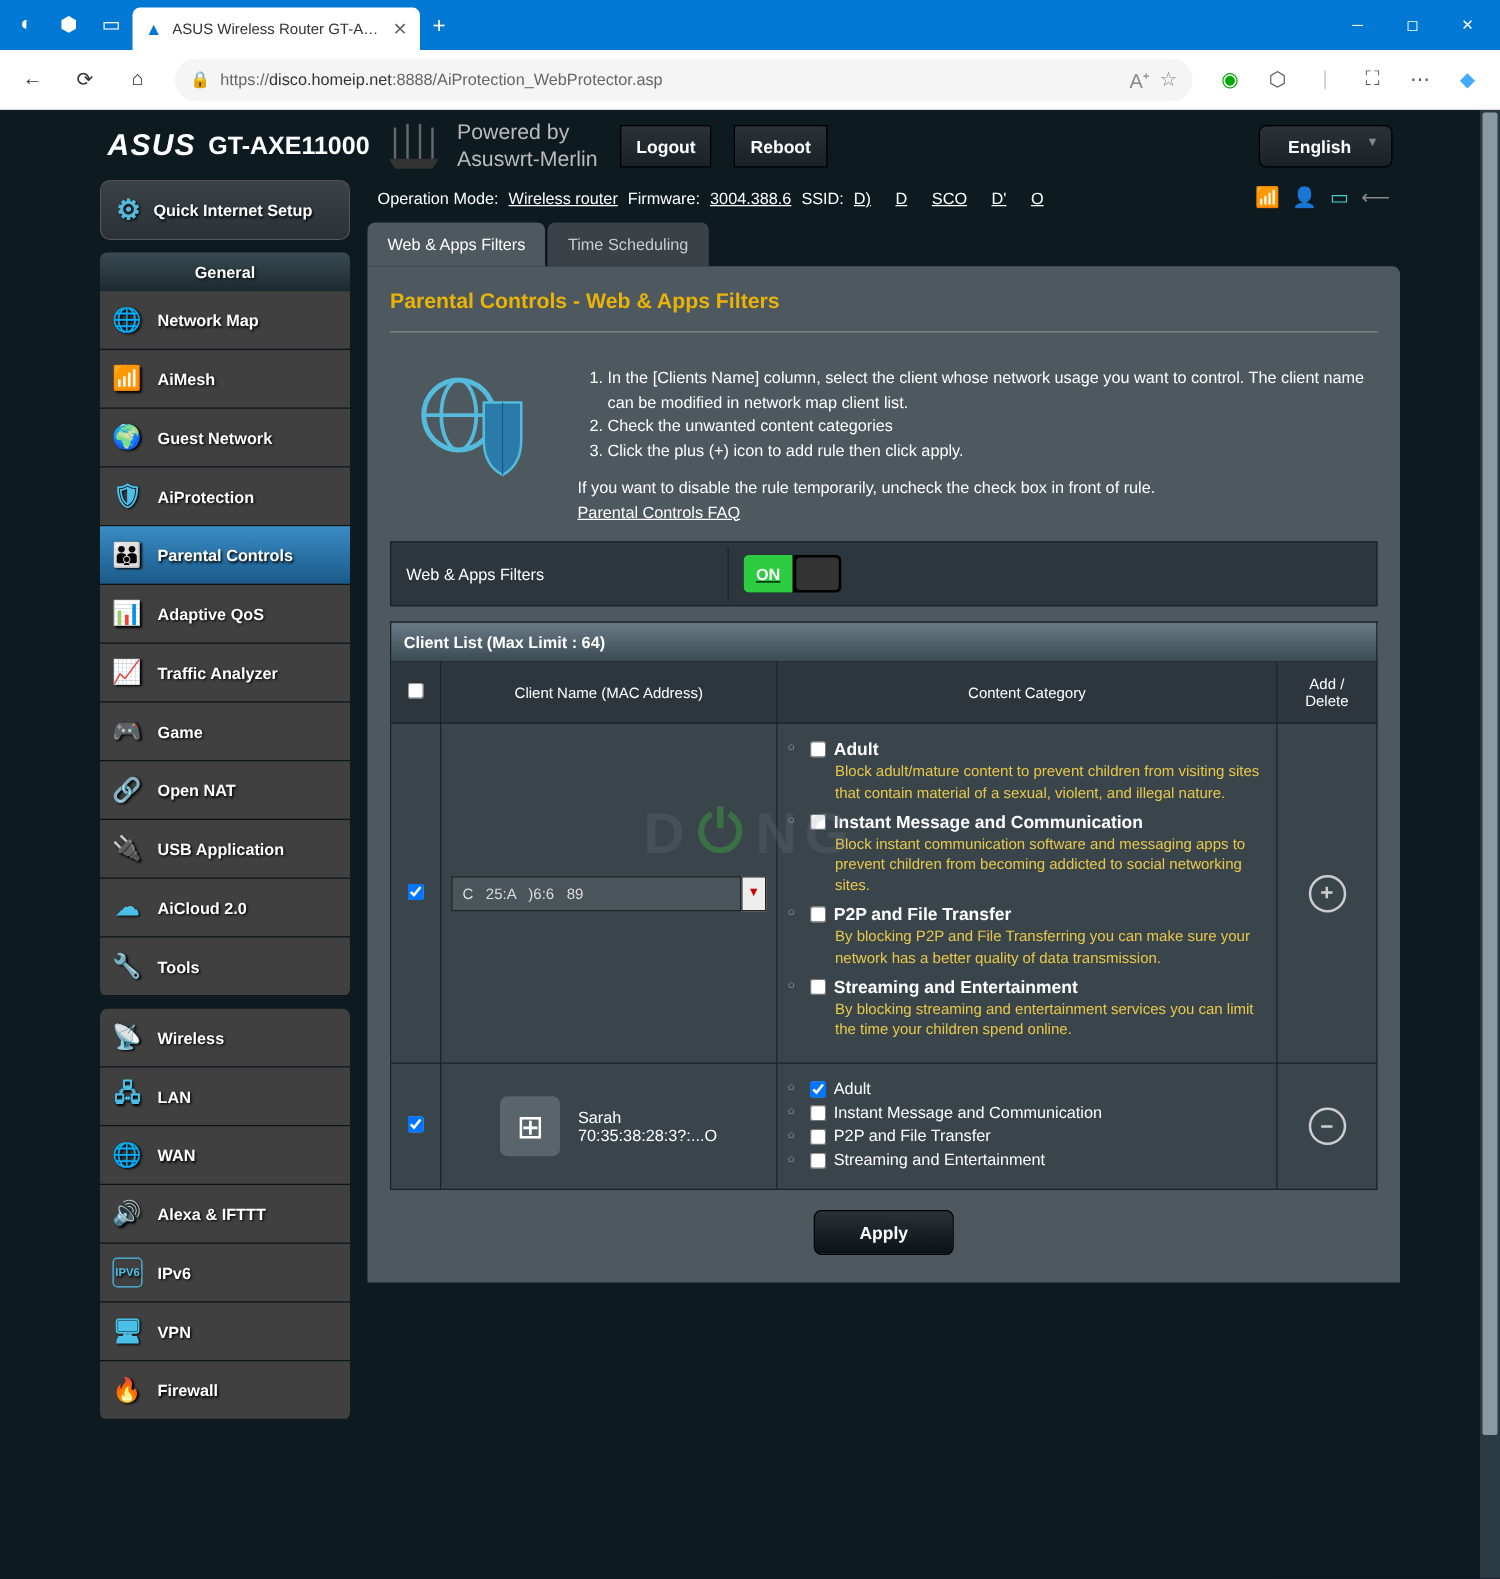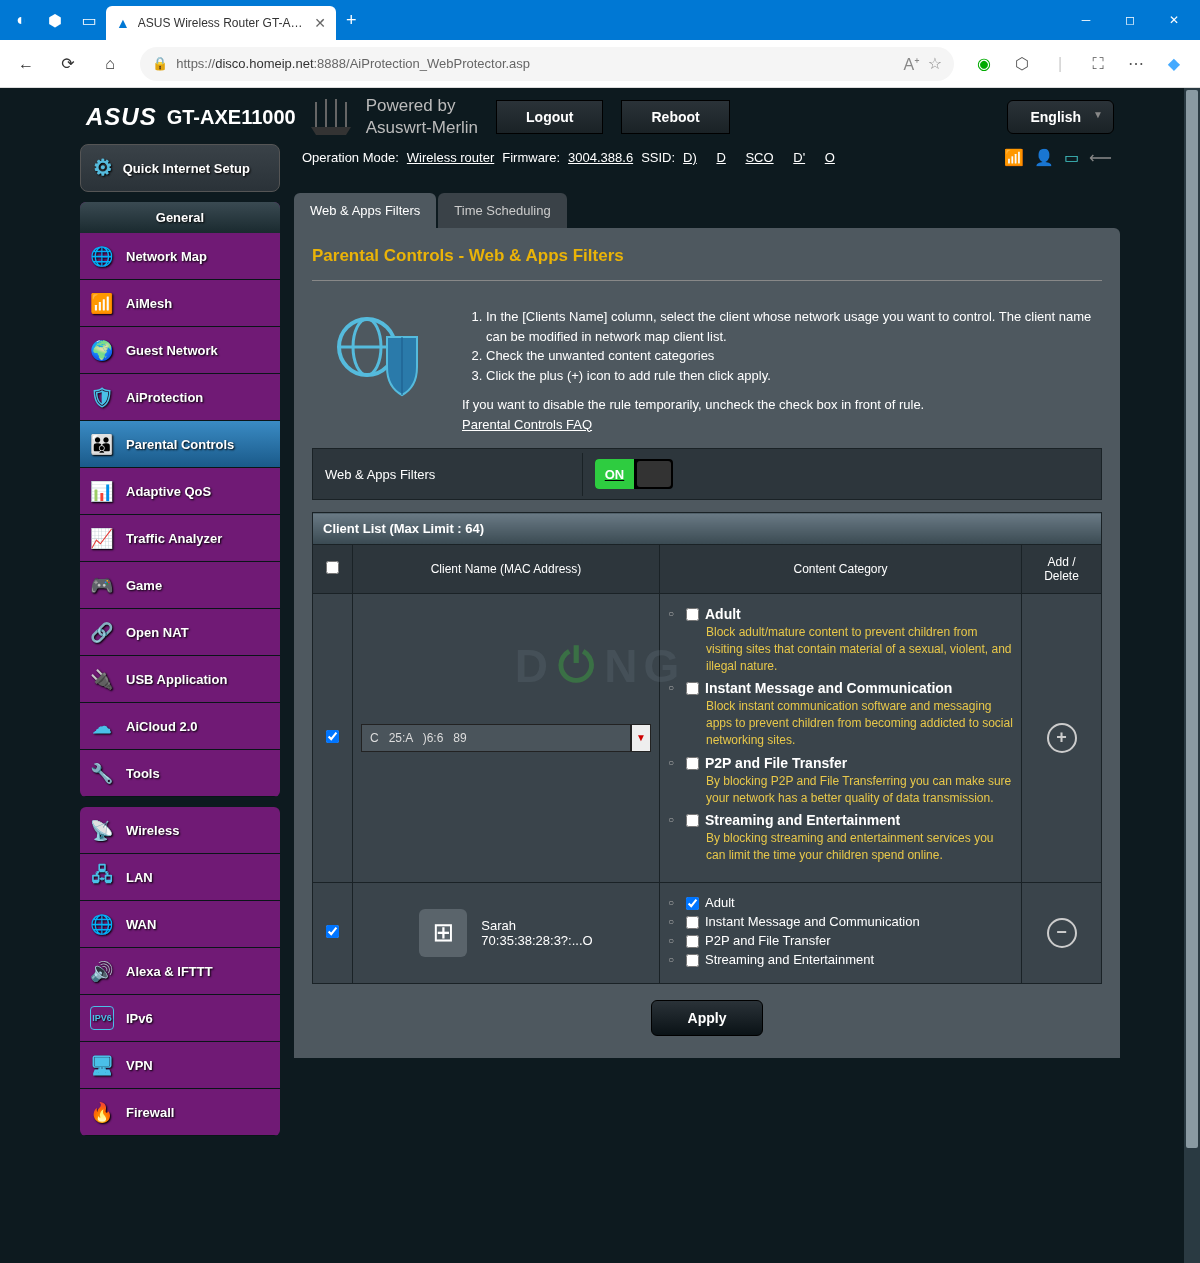--- a/index.html
+++ b/index.html
@@ -28,39 +28,39 @@
 
 .router-page { background: #0d1a1f; height: calc(1263px - 88px); position: relative; overflow: hidden; }
 .router-container { width: 1040px; margin: 0 auto; padding-top: 6px; }
 
 .router-header { display: flex; align-items: center; height: 46px; padding: 0 6px; gap: 10px; }
 .asus-logo { font-family: 'Arial Black', sans-serif; color: #fff; font-size: 24px; letter-spacing: 1px; font-style: italic; font-weight: 900; }
 .model-name { color: #fff; font-size: 20px; font-weight: bold; }
 .router-img { width: 50px; height: 40px; position: relative; }
 .router-img svg { width: 100%; height: 100%; }
 .powered { color: #bbb; font-size: 17px; line-height: 1.3; }
-.header-btn { background: linear-gradient(#2a3238, #1a2226); border: 1px solid #000; border-radius: 0; color: #fff; padding: 8px 29px; font-size: 14px; font-weight: bold; cursor: pointer; margin-left: 8px; }
+.header-btn { background: linear-gradient(#2a3238, #1a2226); border: 1px solid #000; border-radius: 0; color: #fff; padding: 8px 12px; font-size: 14px; font-weight: bold; cursor: pointer; margin-left: 8px; }
 .lang-select { margin-left: auto; background: linear-gradient(#2a3238, #1a2226); border: 1px solid #000; border-radius: 6px; color: #fff; padding: 8px 32px 8px 22px; font-size: 14px; font-weight: bold; position: relative; cursor: pointer; }
 .lang-select::after { content: '▼'; position: absolute; right: 10px; font-size: 10px; color: #888; }
 
 .router-body { display: flex; gap: 14px; margin-top: 4px; }
 
 
 .sidebar { width: 200px; }
 .quick-setup { background: linear-gradient(#3a4248, #2a3238); border: 1px solid #555; border-radius: 8px; padding: 10px 12px; display: flex; align-items: center; gap: 10px; color: #fff; font-size: 13px; font-weight: bold; cursor: pointer; margin-bottom: 10px; text-shadow: 1px 1px 2px #000; }
 .quick-setup .qicon { color: #5bd; font-size: 22px; }
-.sidebar-section { background: #701a75; border-radius: 6px; margin-bottom: 10px; overflow: hidden; }
+.sidebar-section { background: #404040; border-radius: 6px; margin-bottom: 10px; overflow: hidden; }
 .sidebar-header { text-align: center; color: #fff; font-size: 13px; font-weight: bold; padding: 8px; background: linear-gradient(#3a4a52, #1a2a2f); text-shadow: 1px 1px 2px #000; }
 .sidebar-item { display: flex; align-items: center; gap: 12px; padding: 11px 10px; color: #fff; font-size: 13px; font-weight: bold; border-bottom: 1px solid #0a1518; cursor: pointer; text-shadow: 1px 1px 2px #000; }
 .sidebar-item .sicon { width: 24px; height: 24px; display: flex; align-items: center; justify-content: center; color: #4ac0e8; font-size: 19px; }
 .sidebar-item.active { background: linear-gradient(#3a8bc4, #1a5a8a); }
 
 
 .main-content { flex: 1; }
-.status-bar { display: flex; align-items: center; gap: 8px; color: #fff; font-size: 13px; padding: 4px 8px; margin-bottom: 22px; }
+.status-bar { display: flex; align-items: center; gap: 8px; color: #fff; font-size: 13px; padding: 4px 8px; margin-bottom: 6px; }
 .status-bar a { color: #fff; text-decoration: underline; }
 .status-bar .status-icons { margin-left: auto; display: flex; gap: 10px; }
 .status-bar .status-icons span { font-size: 16px; }
 
 .tabs { display: flex; gap: 2px; }
 .tab { background: #3a4248; color: #ccc; padding: 10px 16px; font-size: 13px; border-radius: 6px 6px 0 0; cursor: pointer; }
 .tab.active { background: #4e585f; color: #fff; }
 
 .content-panel { background: #4e585f; padding: 18px; border-radius: 0 6px 0 0; }
 .page-title { color: #eab308; font-size: 17px; font-weight: bold; margin-bottom: 14px; }
@@ -79,21 +79,21 @@
 .toggle-switch .on-part { background: #2ecc40; color: #fff; font-weight: bold; font-size: 13px; width: 50%; height: 100%; display: flex; align-items: center; justify-content: center; border-radius: 4px 0 0 4px; }
 .toggle-switch .knob { position: absolute; right: 2px; width: 34px; height: 26px; background: #333; border-radius: 3px; }
 
 .client-table { width: 100%; border-collapse: collapse; margin-top: 12px; border: 1px solid #1a2226; }
 .client-table .section-header { background: linear-gradient(#6a7a85, #3a4a52); color: #fff; font-size: 13px; font-weight: bold; padding: 8px 10px; }
 .client-table th { background: #2d363c; color: #fff; font-size: 12px; font-weight: normal; padding: 10px 8px; border: 1px solid #1a2226; }
 .client-table td { background: #3a444b; color: #fff; font-size: 12px; padding: 12px 8px; border: 1px solid #1a2226; vertical-align: middle; }
 .client-table .chk-col { width: 40px; text-align: center; }
 .client-table .add-col { width: 80px; text-align: center; }
 
-.client-select { display: flex; align-items: center; width: 290px; margin: 0 auto; }
+.client-select { display: flex; align-items: center; width: 252px; margin: 0 auto; }
 .client-select input { flex: 1; background: #4a545b; border: 1px solid #222; color: #ddd; padding: 6px 8px; font-size: 12px; height: 28px; }
 .client-select .dd-arrow { width: 20px; height: 28px; background: #eee; display: flex; align-items: center; justify-content: center; color: #c00; font-size: 10px; border: 1px solid #222; cursor: pointer; }
 
 .client-row-info { display: flex; align-items: center; gap: 14px; justify-content: center; }
 .client-os-icon { width: 48px; height: 48px; background: #5a646b; border-radius: 6px; display: flex; align-items: center; justify-content: center; color: #fff; font-size: 26px; }
 .client-details { color: #fff; font-size: 13px; text-align: left; }
 
 .cat-list { list-style: none; }
 .cat-list li { margin-bottom: 6px; position: relative; padding-left: 18px; }
 .cat-list li::before { content: '○'; position: absolute; left: 0; top: 2px; color: #aaa; font-size: 10px; }

